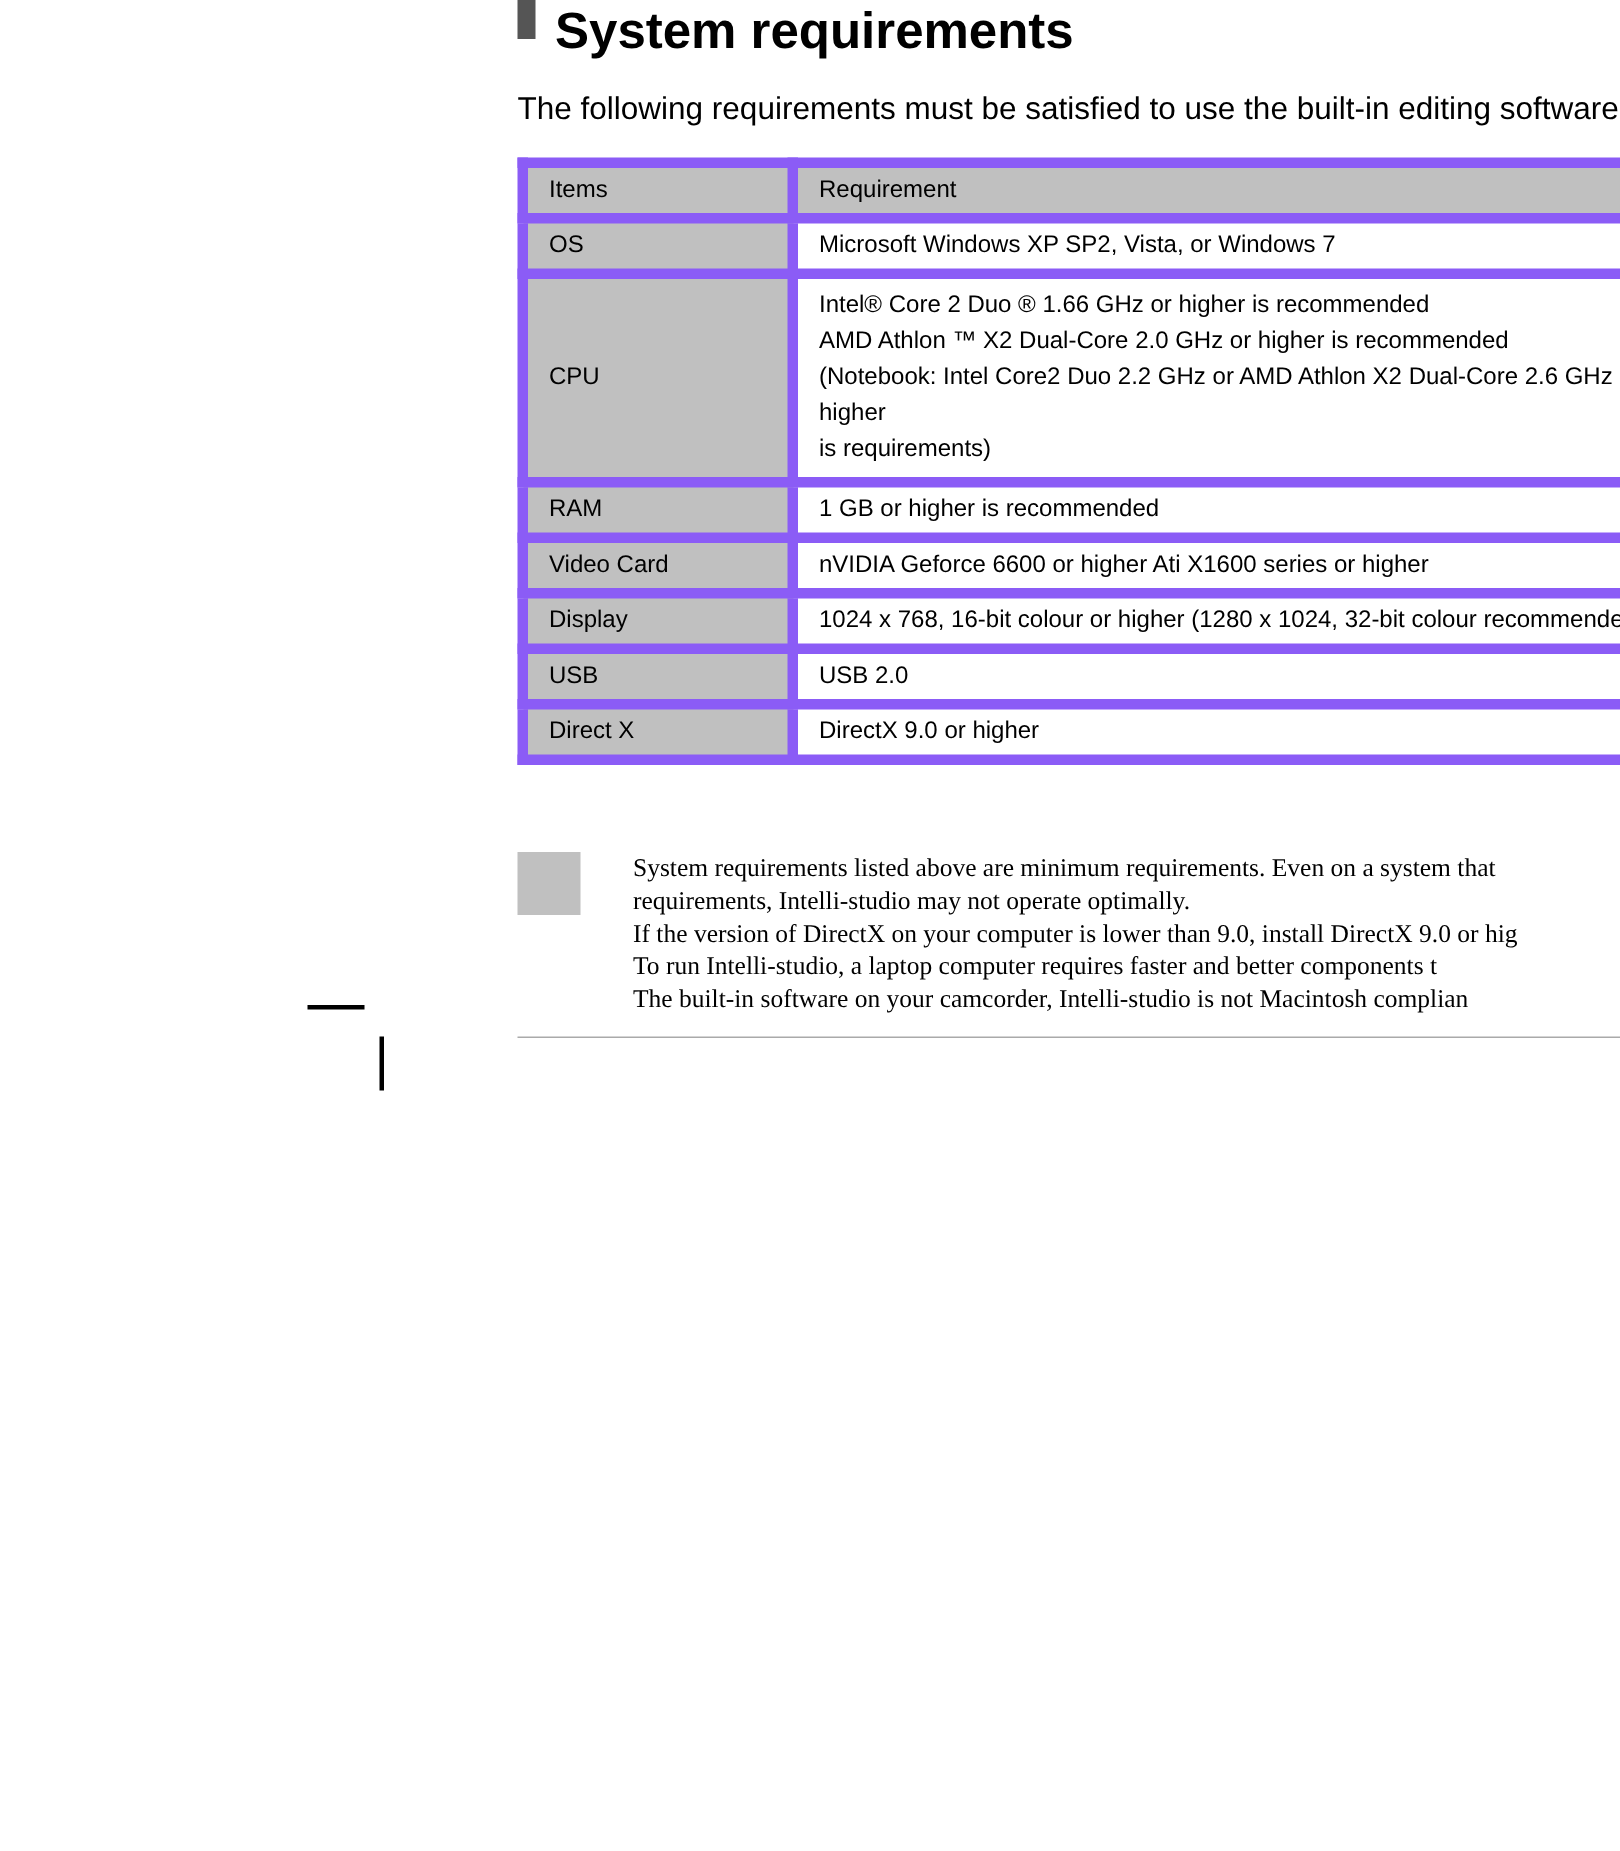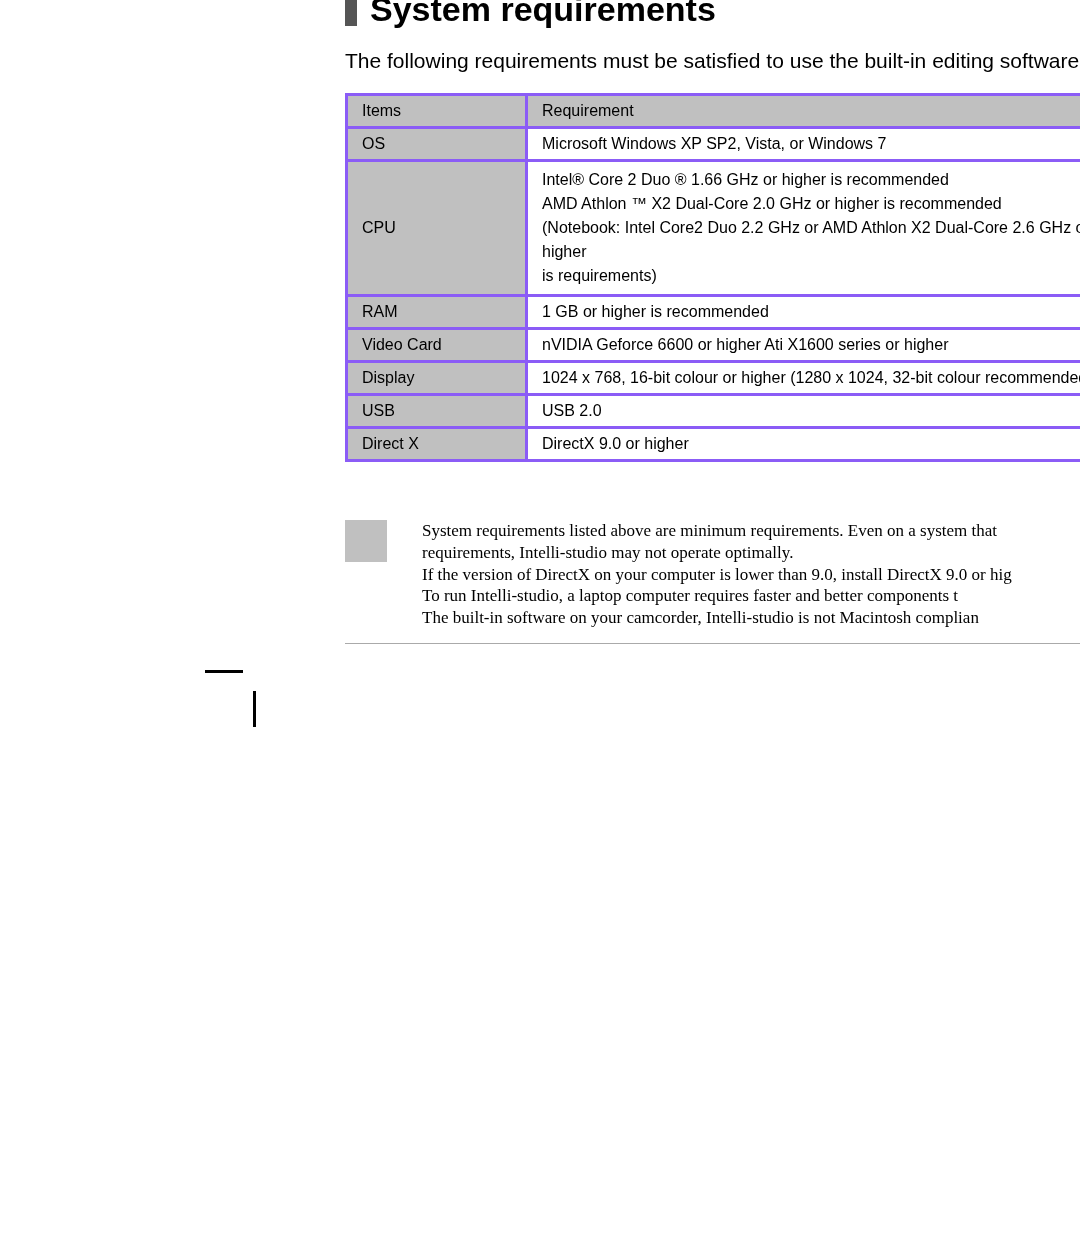--- a/index.html
+++ b/index.html
@@ -10,21 +10,21 @@
     body {
       font-family: Arial, Helvetica, sans-serif;
       background: #fff;
       width: 1080px;
       height: 1234px;
       position: relative;
       overflow: hidden;
     }
     .content {
       padding-left: 345px;
-      padding-top: 0;
+      padding-top: 12px;
     }
     .heading {
       font-size: 34px;
       font-weight: bold;
       color: #000;
       padding-left: 25px;
       margin-bottom: 10px;
       position: relative;
       top: -10px;
     }
@@ -41,21 +41,21 @@
       color: #000;
       margin-bottom: 20px;
       white-space: nowrap;
     }
     table {
       border-collapse: collapse;
       width: 780px;
       font-size: 16px;
     }
     th, td {
-      border: 3px solid #8b5cf6;
+      border: 7px solid #8b5cf6;
       padding: 6px 14px;
       text-align: left;
       vertical-align: middle;
     }
     th {
       background: #c0c0c0;
       font-weight: normal;
     }
     .col-items {
       width: 180px;

